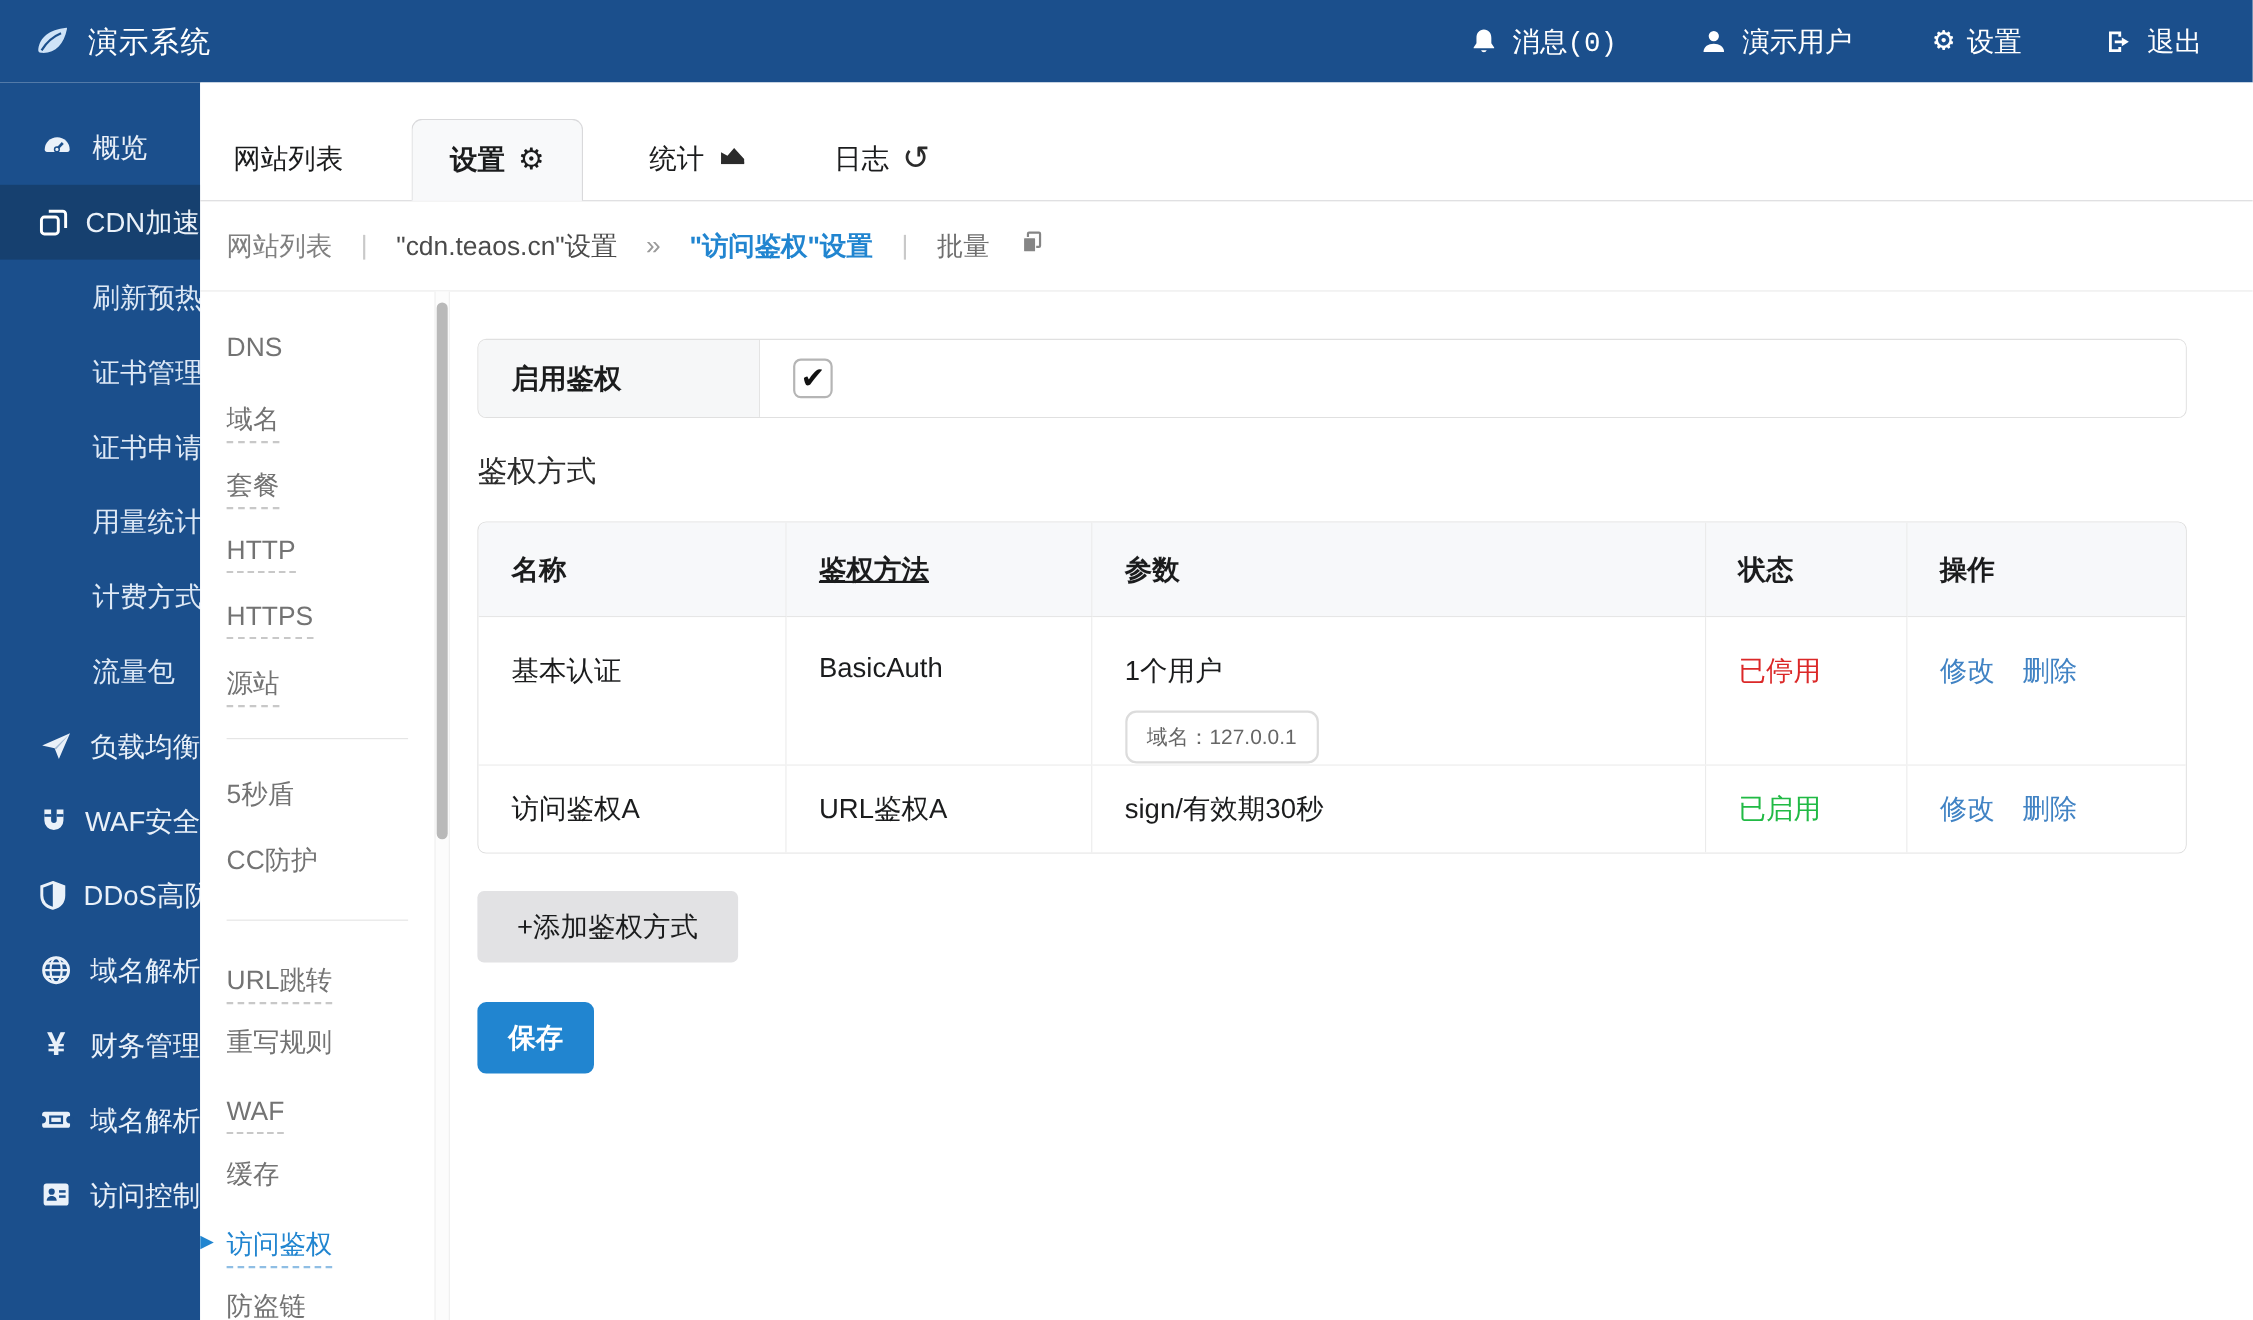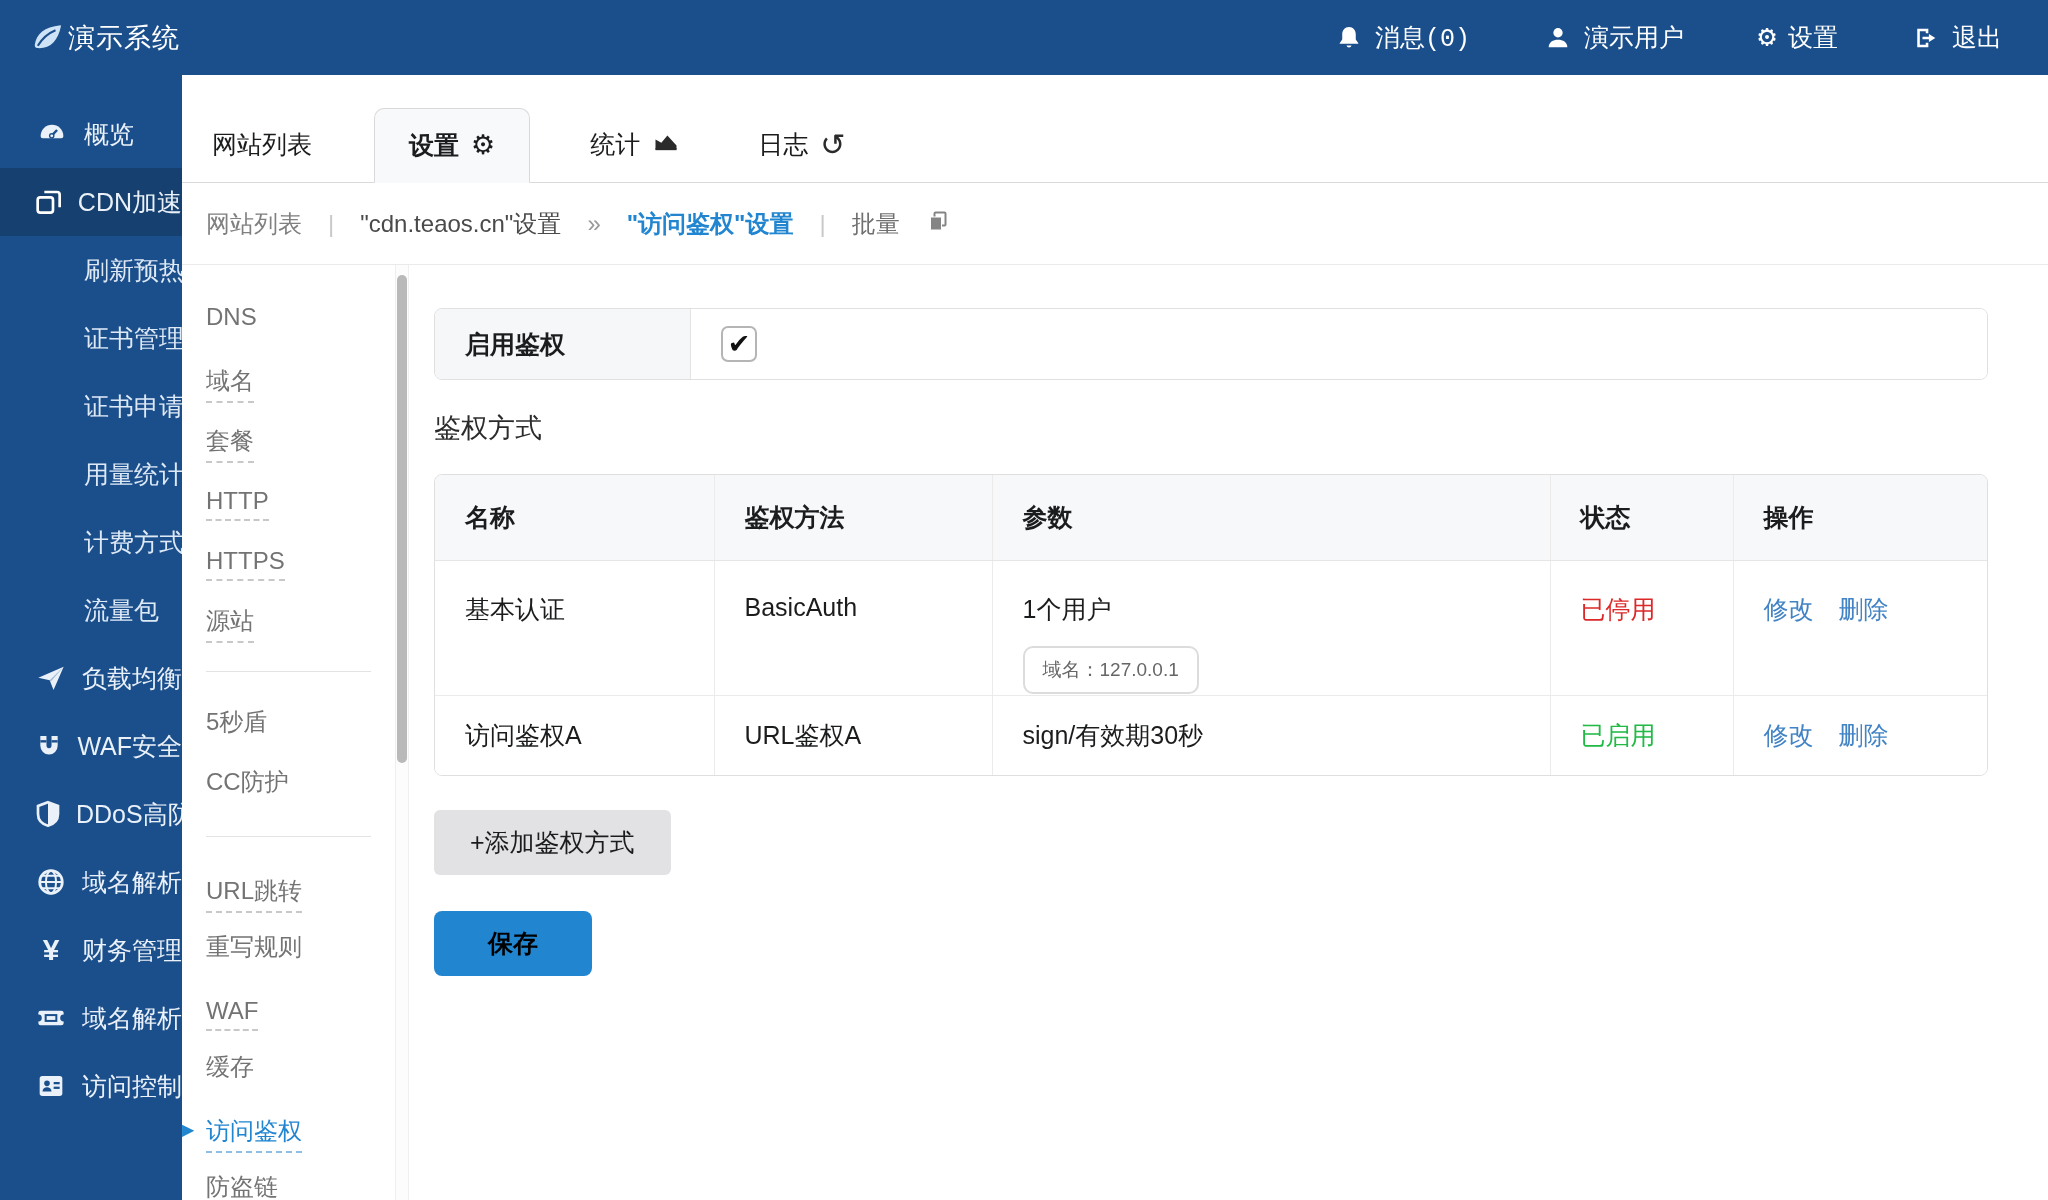--- a/index.html
+++ b/index.html
@@ -2,21 +2,21 @@
 <html><head>
 <meta charset="utf-8">
 <style>
   * { margin:0; padding:0; box-sizing:border-box; }
   html,body { width:2048px; height:1200px; overflow:hidden; }
   body { font-family:"Liberation Sans","DejaVu Sans",sans-serif; background:#fff; color:#333; }
   .page { position:relative; width:2048px; height:1200px; display:flex; flex-direction:column; }
 
   
   .topbar { height:75px; background:#1B4F8C; color:#fff; display:flex; align-items:center; flex-shrink:0; }
-  .brand { display:flex; align-items:center; gap:4px; padding-left:30px; font-size:27px; font-weight:500; letter-spacing:1px; }
+  .brand { display:flex; align-items:center; gap:16px; padding-left:30px; font-size:27px; font-weight:500; letter-spacing:1px; }
   .brand svg { display:block; }
   .topbar-right { margin-left:auto; display:flex; align-items:center; gap:74px; padding-right:46px; }
   .topbar-item { display:flex; align-items:center; gap:12px; font-size:25px; cursor:pointer;font-family:Liberation Mono, monospace; }
   .topbar-item svg { display:block; }
   .glyph-gear { font-size:30px; line-height:1; }
 
   
   .app-body { flex:1; display:flex; min-height:0; }
 
   
@@ -74,29 +74,29 @@
 
   .section-title { margin-top:30px; font-size:27px; color:#2b2b2b; }
 
   .auth-table { margin-top:28px; border:1px solid #DFDFDF; border-radius:8px; overflow:hidden; }
   table { width:100%; border-collapse:collapse; }
   th { background:#F7F8FA; text-align:left; font-size:25px; font-weight:bold; color:#1b1c1d; height:85px; padding-left:30px; border-bottom:1px solid #E6E6E6; }
   th:not(:first-child), td:not(:first-child) { border-left:1px solid #EBEBEB; }
   td { font-size:25px; color:#1b1c1d; padding-left:30px; background:#fff; }
   tr.row1 td { height:135px; vertical-align:top; padding-top:32px; border-bottom:1px solid #EBEBEB; }
   tr.row2 td { height:80px; vertical-align:middle; }
-  .col-name { width:279px; } .col-method { width:278px; } .col-params { width:558px; } .col-status { width:183px; }
+  .col-name { width:279px; } .col-method { width:278px;text-decoration:underline; } .col-params { width:558px; } .col-status { width:183px; }
   .param-badge { display:inline-block; margin-top:20px; padding:9px 18px; border:2px solid #DCDCDC; border-radius:10px; font-size:19px; color:#666; background:#fff; }
   .status-stopped { color:#DB2828; }
   .status-enabled { color:#21BA45; }
   .action-link { color:#4183C4; cursor:pointer; }
   .action-link + .action-link { margin-left:18px; }
 
   .add-btn { margin-top:34px; display:inline-block; background:#E2E2E4; color:#1b1c1d; font-size:25px; border:none; border-radius:6px; padding:16px 36px; cursor:pointer; font-family:inherit; }
-  .save-btn { display:block; margin-top:36px; background:#2185D0; color:#000000; font-size:25px; font-weight:bold; border:none; border-radius:8px; padding:16px 54px; cursor:pointer; font-family:inherit; }
+  .save-btn { display:block; margin-top:36px; background:#2185D0; color:#ffffff; font-size:25px; font-weight:bold; border:none; border-radius:8px; padding:16px 28px; cursor:pointer; font-family:inherit; }
 </style>
 </head>
 <body>
 
 <div class="page">
 
   <div class="topbar">
     <div class="brand">
       <span>
         <svg width="34" height="34" viewBox="0 0 24 24">

